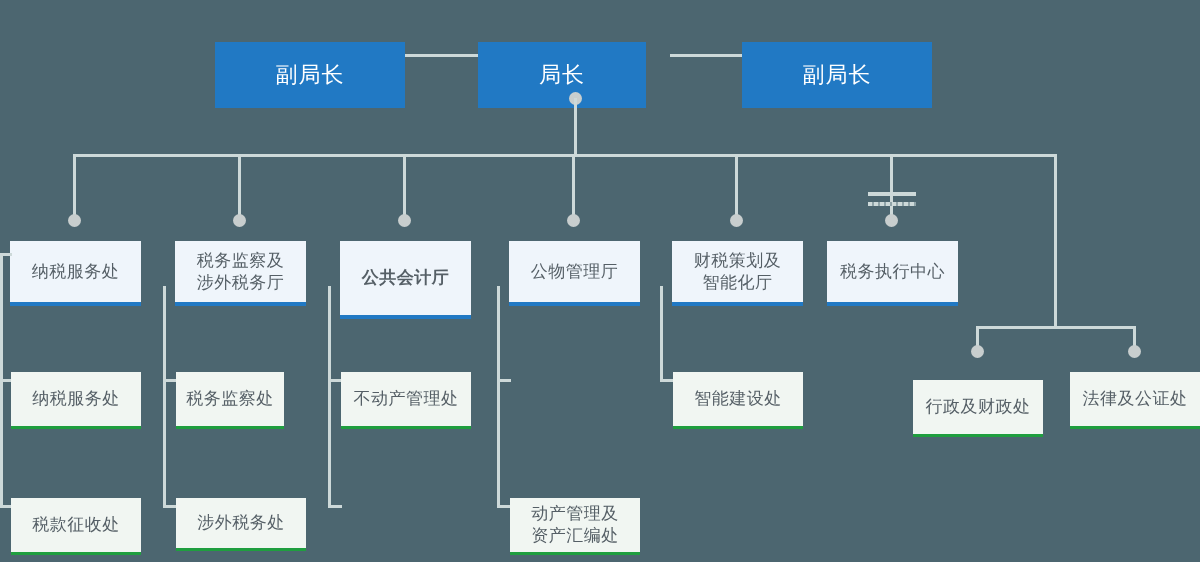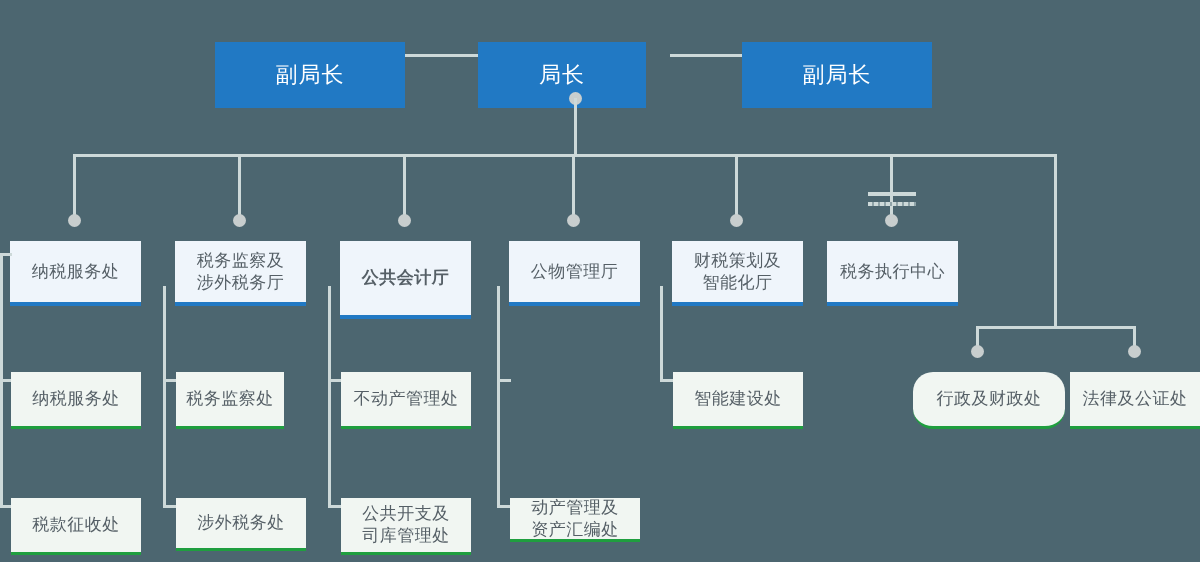--- a/index.html
+++ b/index.html
@@ -163,24 +163,22 @@
   <div class="dot" style="left:971px; top:345px;"></div>
   <div class="dot" style="left:1128px; top:345px;"></div>
 
   <div class="node lvl3" style="left:11px; top:352px; width:130px; height:57px;">纳税服务处</div>
   <div class="node lvl3" style="left:11px; top:478px; width:130px; height:57px;">税款征收处</div>
 
   <div class="node lvl3" style="left:176px; top:352px; width:108px; height:57px;">税务监察处</div>
   <div class="node lvl3" style="left:176px; top:478px; width:130px; height:53px;">涉外税务处</div>
 
   <div class="node lvl3" style="left:341px; top:352px; width:130px; height:57px;">不动产管理处</div>
-  <div class="node lvl3" style="left:341px; top:478px; width:130px; height:57px;">公共开支及
-司库管理处</div>
 
-  <div class="node lvl3" style="left:510px; top:478px; width:130px; height:44px;">动产管理及
+  <div class="node lvl3" style="left:510px; top:478px; width:130px; height:57px;">动产管理及
 资产汇编处</div>
 
   <div class="node lvl3" style="left:673px; top:352px; width:130px; height:57px;">智能建设处</div>
 
-  <div class="node lvl3" style="left:913px; top:352px; width:152px; height:57px;border-radius:20px;">行政及财政处</div>
+  <div class="node lvl3" style="left:913px; top:360px; width:130px; height:57px;">行政及财政处</div>
   <div class="node lvl3" style="left:1070px; top:352px; width:130px; height:57px;">法律及公证处</div>
 
 </div>
 
 </body></html>

